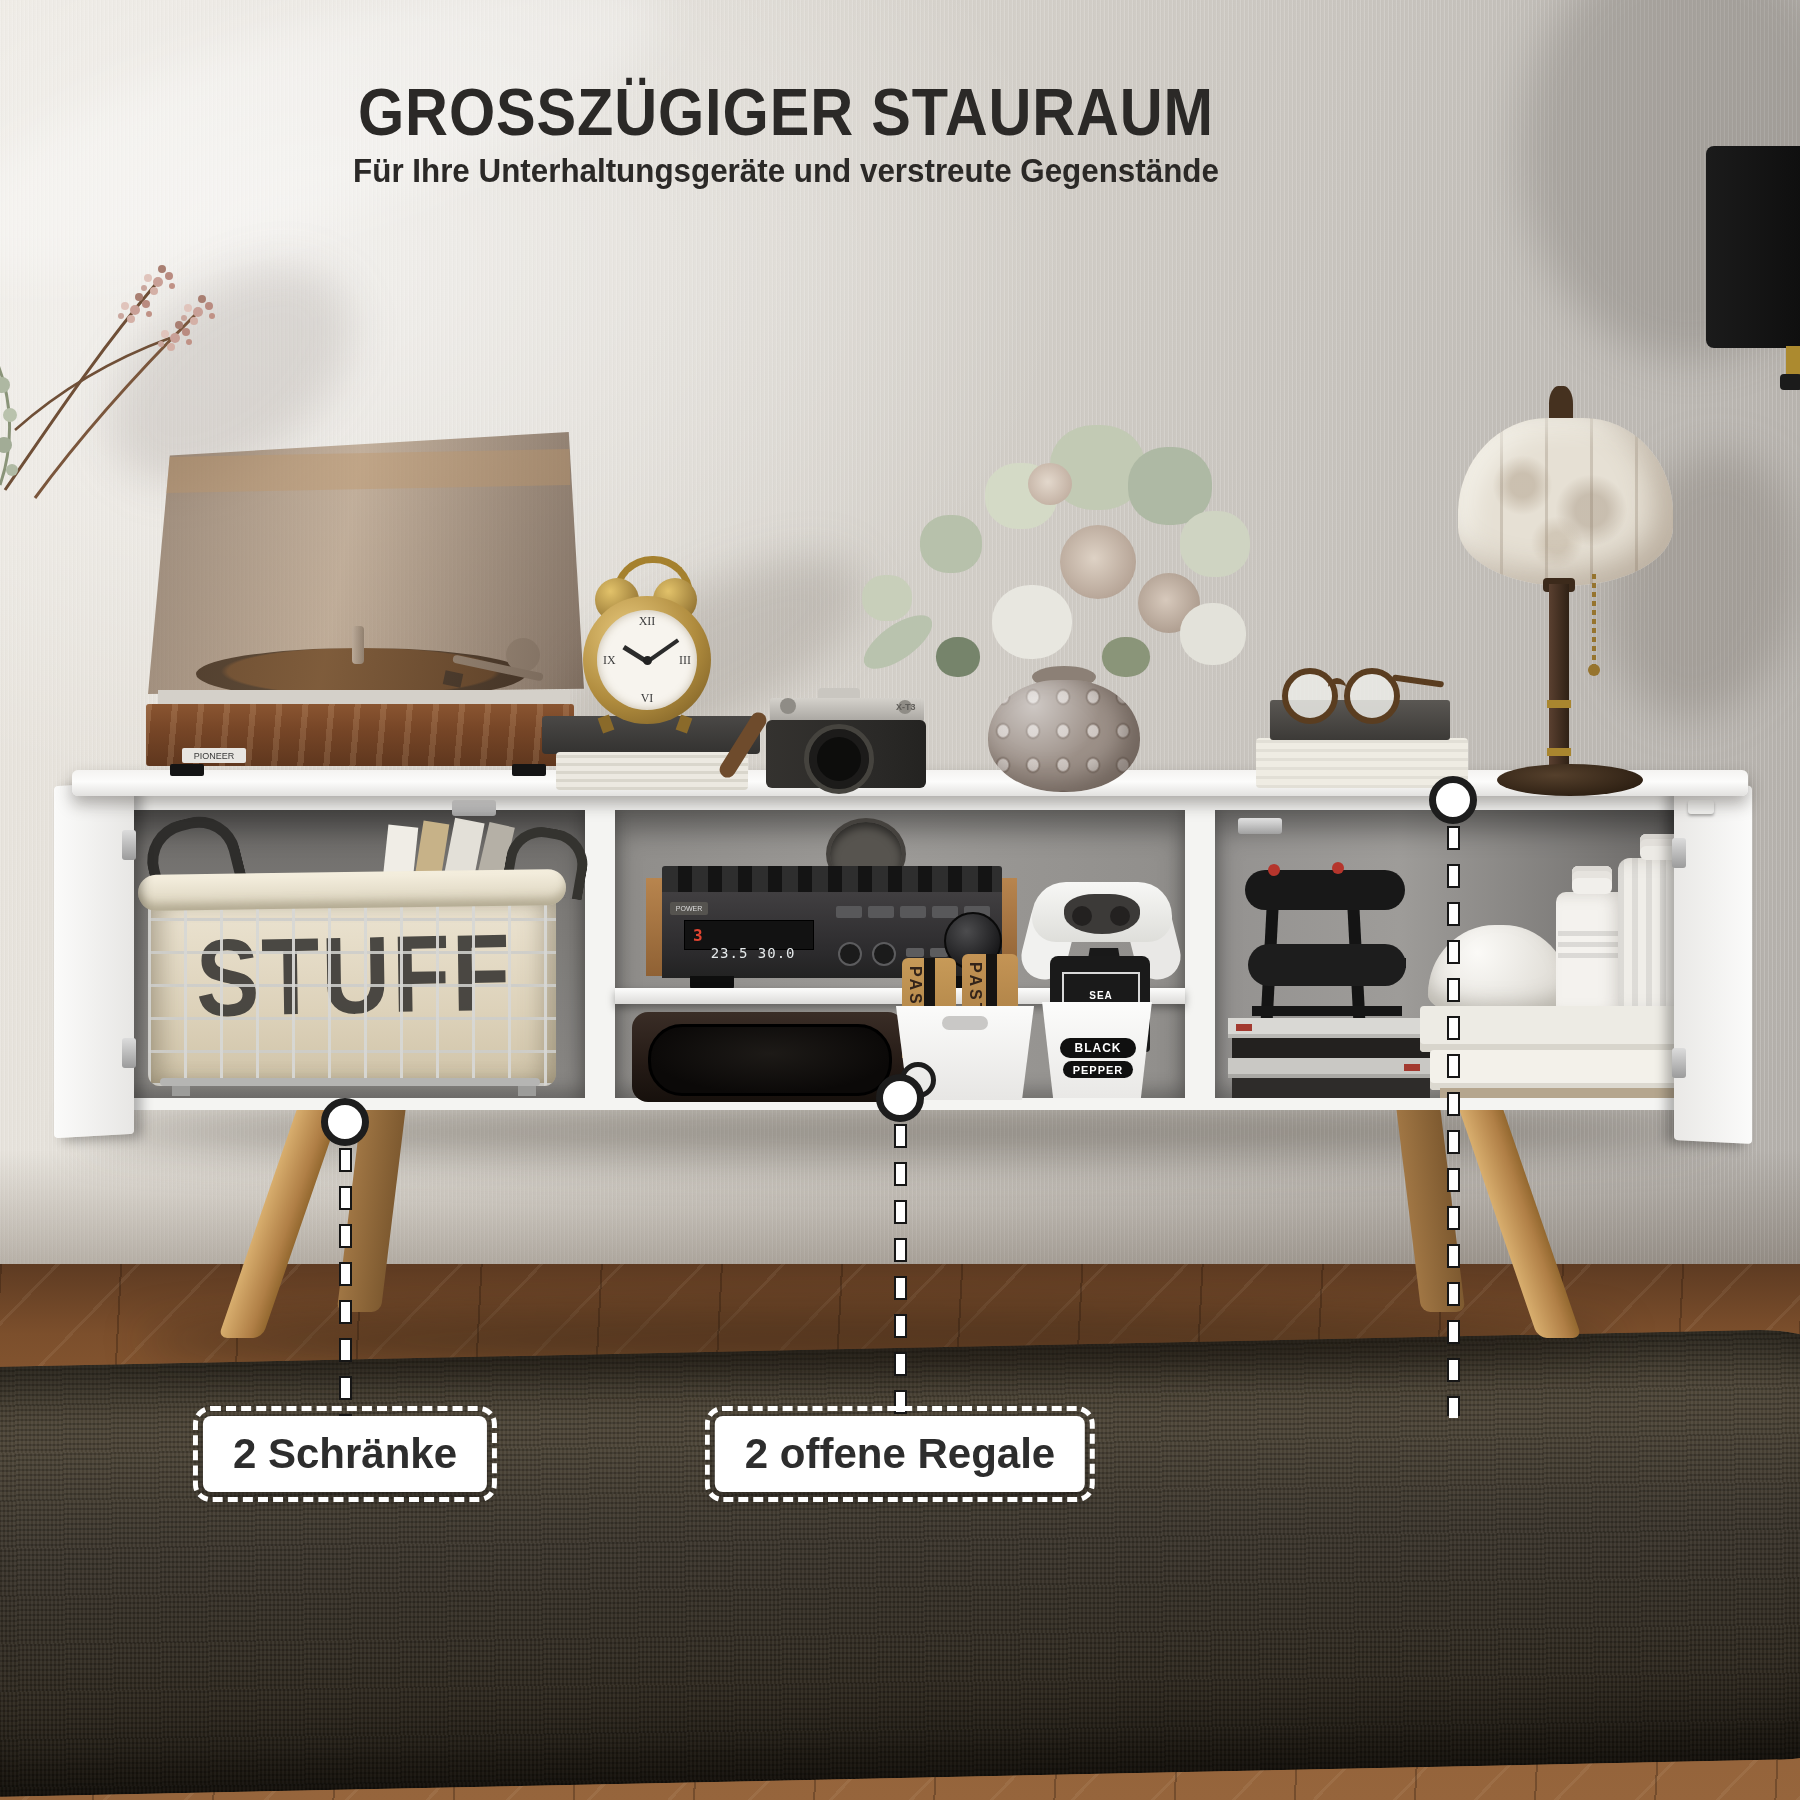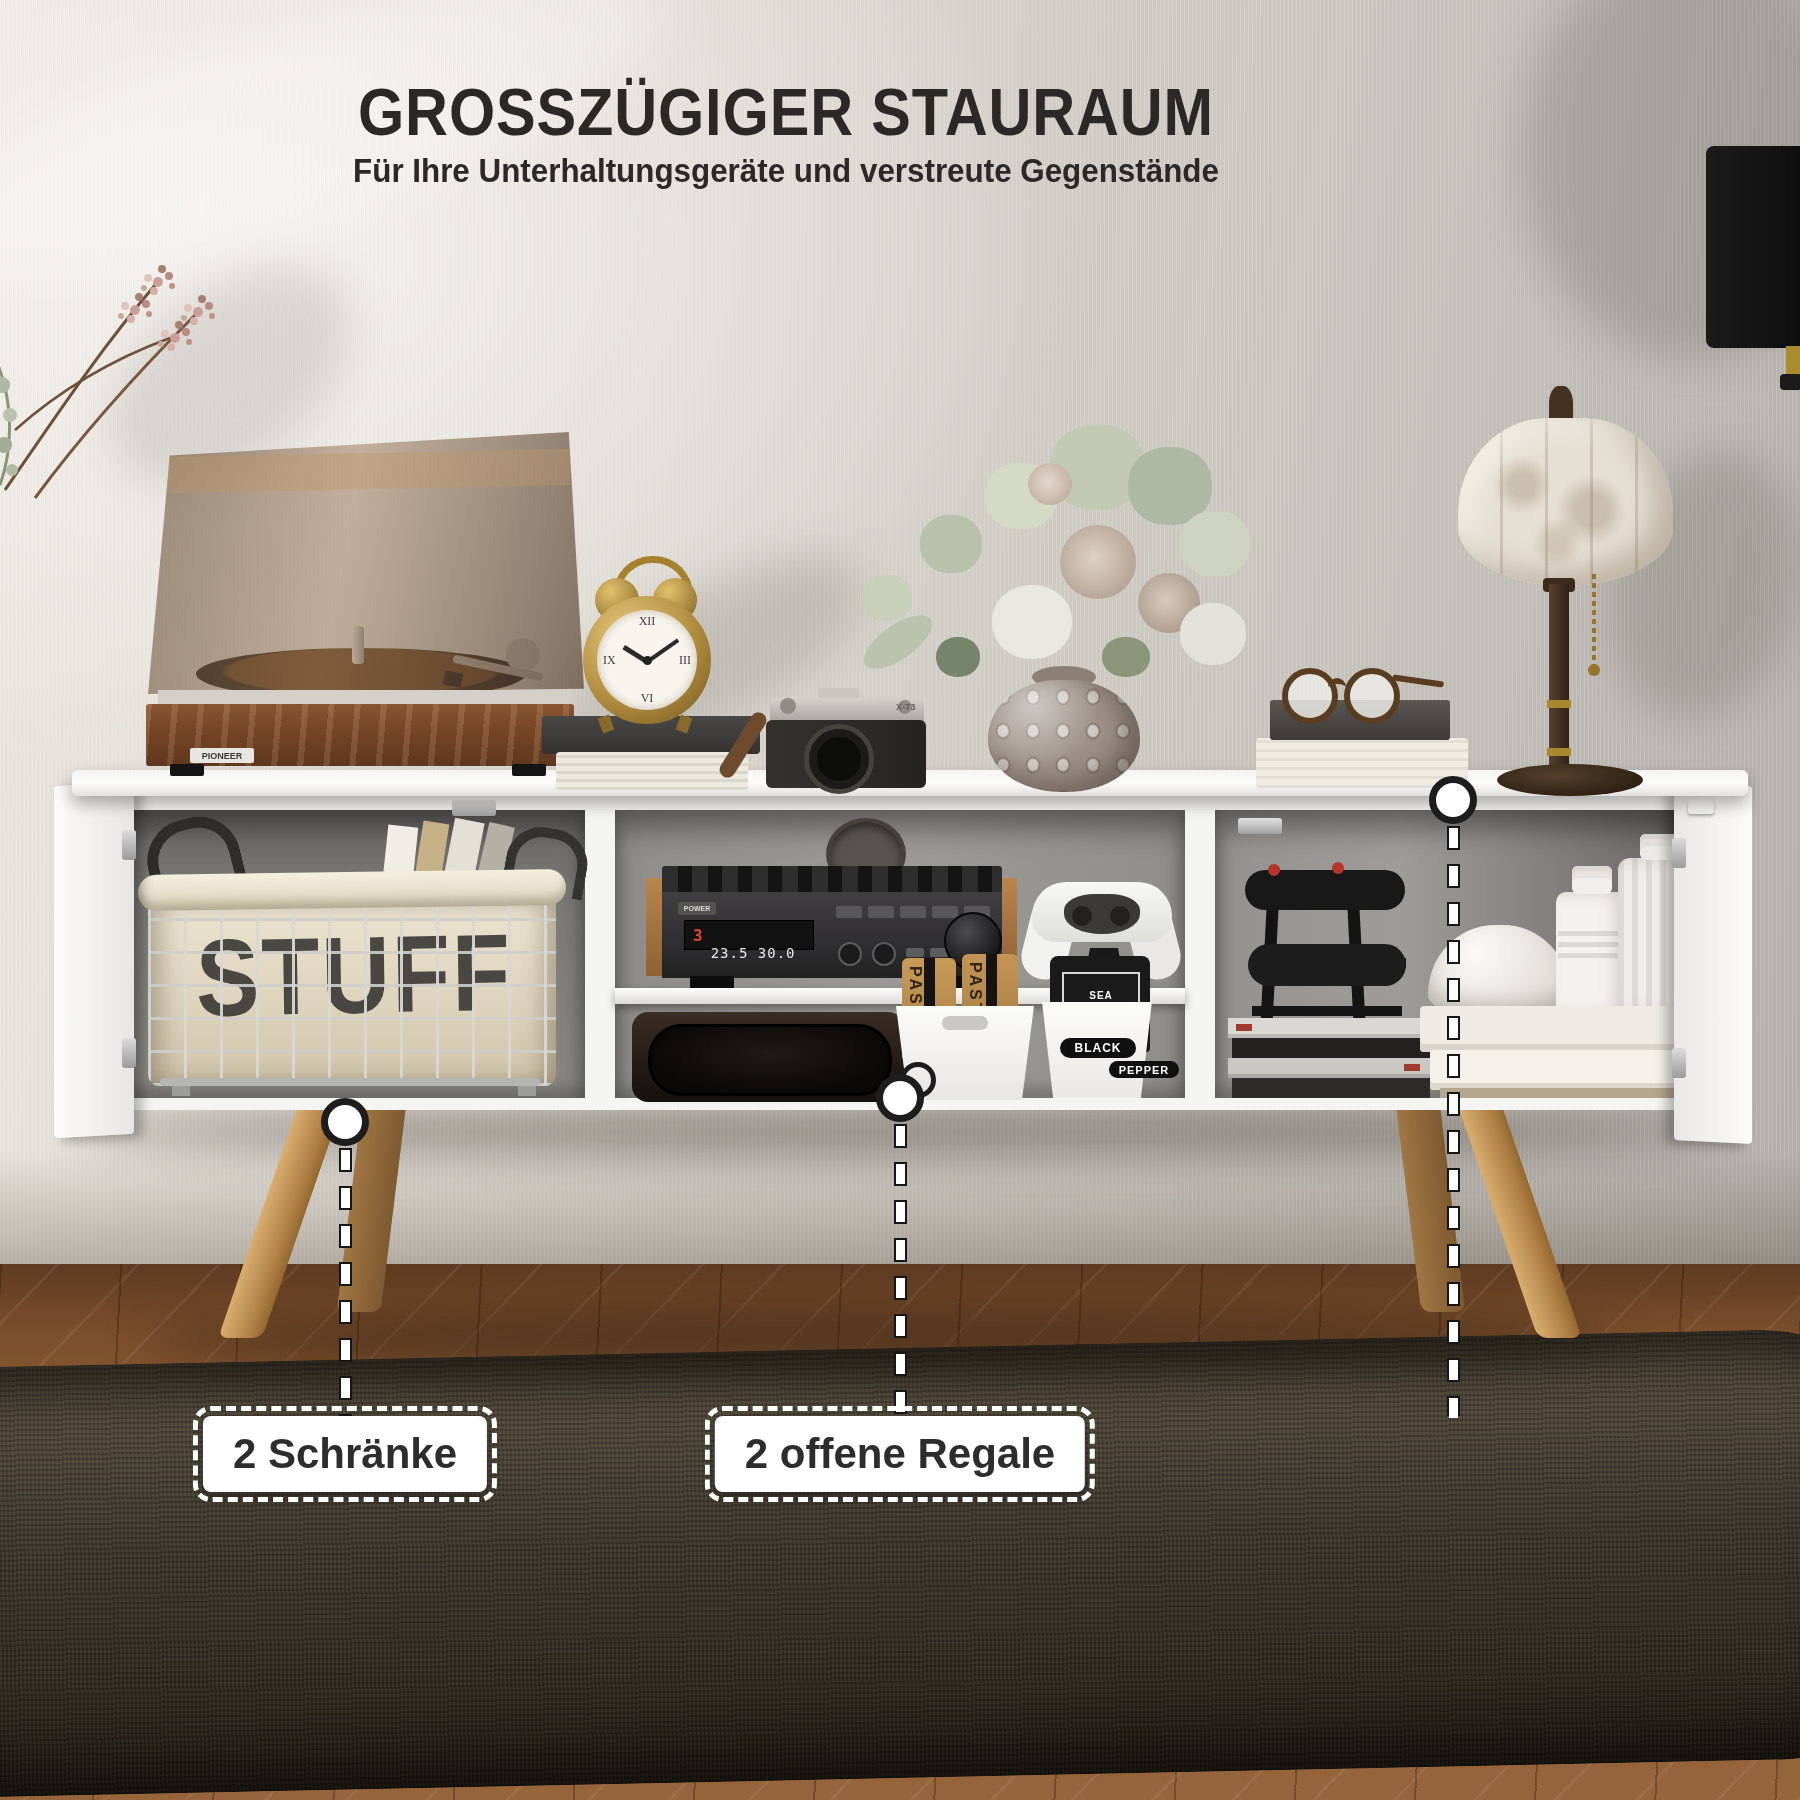--- a/index.html
+++ b/index.html
@@ -54,22 +54,22 @@
   .interior{box-shadow:inset 0 20px 26px rgba(0,0,0,.35), inset 0 -10px 16px rgba(0,0,0,.22);}
   .leg{width:44px;border-radius:0 0 9px 9px;transform-origin:top center;}
   .leg-front{background:linear-gradient(90deg,#d8ae6e,#b07f46 70%,#93682f);}
   .leg-back{background:linear-gradient(90deg,#a07644,#7e5a30);}
   .hinge{width:14px;height:30px;border-radius:3px;background:linear-gradient(#dcdcdc,#9b9b9b);}
   .plate{width:44px;height:16px;border-radius:3px;background:linear-gradient(#e2e2e2,#a0a0a0);}
 
   
   .stuff{font-weight:900;font-size:95px;line-height:1;letter-spacing:2px;color:#3a3835;
     transform:scaleY(1.15) rotate(-1deg);opacity:.9;}
-  .badge{font-size:9px;font-weight:700;color:#3a3a3a;background:#e8e6e2;border-radius:2px;
-    display:flex;align-items:center;justify-content:center;margin-left:8px;}
+  .badge{font-size:9px;font-weight:400;color:#3a3a3a;background:#e8e6e2;border-radius:2px;
+    display:flex;align-items:center;justify-content:center;}
   .numeral{font-family:"Liberation Serif",serif;font-size:12px;color:#3c3c3c;}
   .mono{font-family:"DejaVu Sans Mono",monospace;}
   .pill{background:#101010;color:#fff;border-radius:12px;font-weight:700;font-size:12px;
     display:flex;align-items:center;justify-content:center;letter-spacing:1px;}
   .pasta-text{writing-mode:vertical-rl;font-weight:700;font-size:16px;letter-spacing:3px;color:#33241a;}
 </style>
 </head>
 <body>
 
 <div class="scene">
@@ -191,21 +191,21 @@
   <div class="abs" style="left:942px;top:1016px;width:46px;height:14px;border-radius:8px;background:#c9c8c6;"></div>
   <div class="abs" style="left:900px;top:1062px;width:26px;height:26px;border-radius:50%;border:5px solid #1d1d1d;"></div>
 
   <div class="abs" style="left:1050px;top:956px;width:100px;height:96px;border-radius:8px 8px 4px 4px;background:#1a1a1a;"></div>
   <div class="abs" style="left:1062px;top:972px;width:74px;height:60px;border:2px solid #d8d8d8;display:flex;flex-direction:column;align-items:center;justify-content:center;line-height:1.05;">
     <span style="color:#fff;font-weight:700;font-size:10px;letter-spacing:1px;">SEA</span>
     <span style="color:#fff;font-weight:700;font-size:14px;letter-spacing:1px;">SALT</span>
   </div>
   <div class="abs" style="left:1036px;top:1002px;width:122px;height:96px;background:linear-gradient(180deg,#fcfcfb,#e9e8e6);clip-path:polygon(5% 0,95% 0,86% 100%,14% 100%);"></div>
   <div class="abs pill" style="left:1060px;top:1038px;width:76px;height:20px;">BLACK</div>
-  <div class="abs pill" style="left:1109px;top:1061px;width:70px;height:17px;font-size:11px;text-align:right;">PEPPER</div>
+  <div class="abs pill" style="left:1063px;top:1061px;width:70px;height:17px;font-size:11px;text-align:right;">PEPPER</div>
 
   <div class="abs" style="left:1262px;top:900px;width:12px;height:190px;background:#141414;transform:rotate(3deg);"></div>
   <div class="abs" style="left:1352px;top:900px;width:12px;height:190px;background:#141414;transform:rotate(-3deg);"></div>
   <div class="abs" style="left:1245px;top:870px;width:160px;height:40px;border-radius:20px;background:#181818;"></div>
   <div class="abs" style="left:1268px;top:864px;width:12px;height:12px;border-radius:50%;background:#b5352c;"></div>
   <div class="abs" style="left:1332px;top:862px;width:12px;height:12px;border-radius:50%;background:#b5352c;"></div>
   <div class="abs" style="left:1256px;top:958px;width:150px;height:10px;background:#161616;"></div>
   <div class="abs" style="left:1248px;top:944px;width:158px;height:42px;border-radius:22px;background:#1d1d1d;"></div>
   <div class="abs" style="left:1252px;top:1006px;width:150px;height:10px;background:#161616;"></div>
   <div class="abs" style="left:1228px;top:1018px;width:205px;height:20px;background:#d9d8d4;box-shadow:inset 0 -4px 0 #b9b8b4;"></div>

